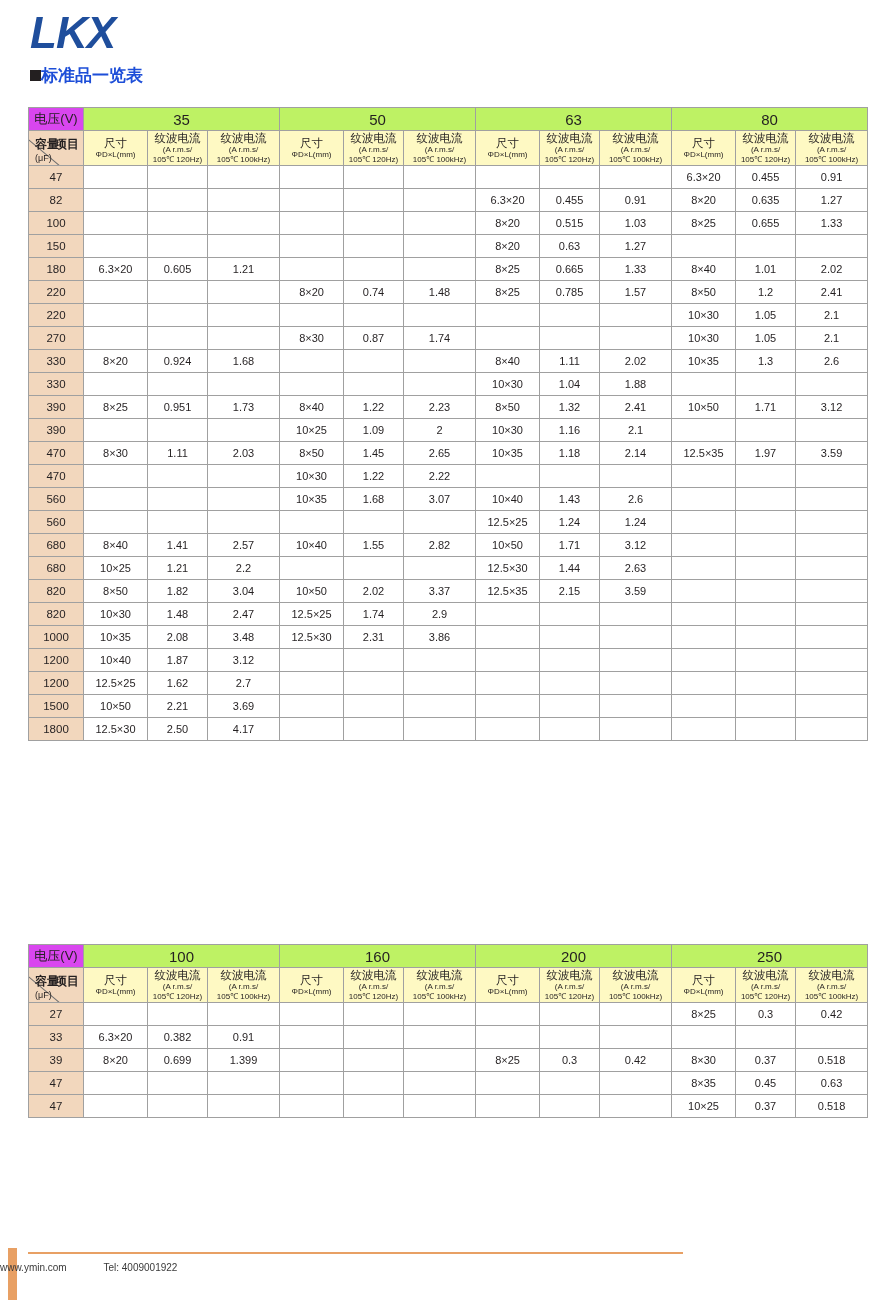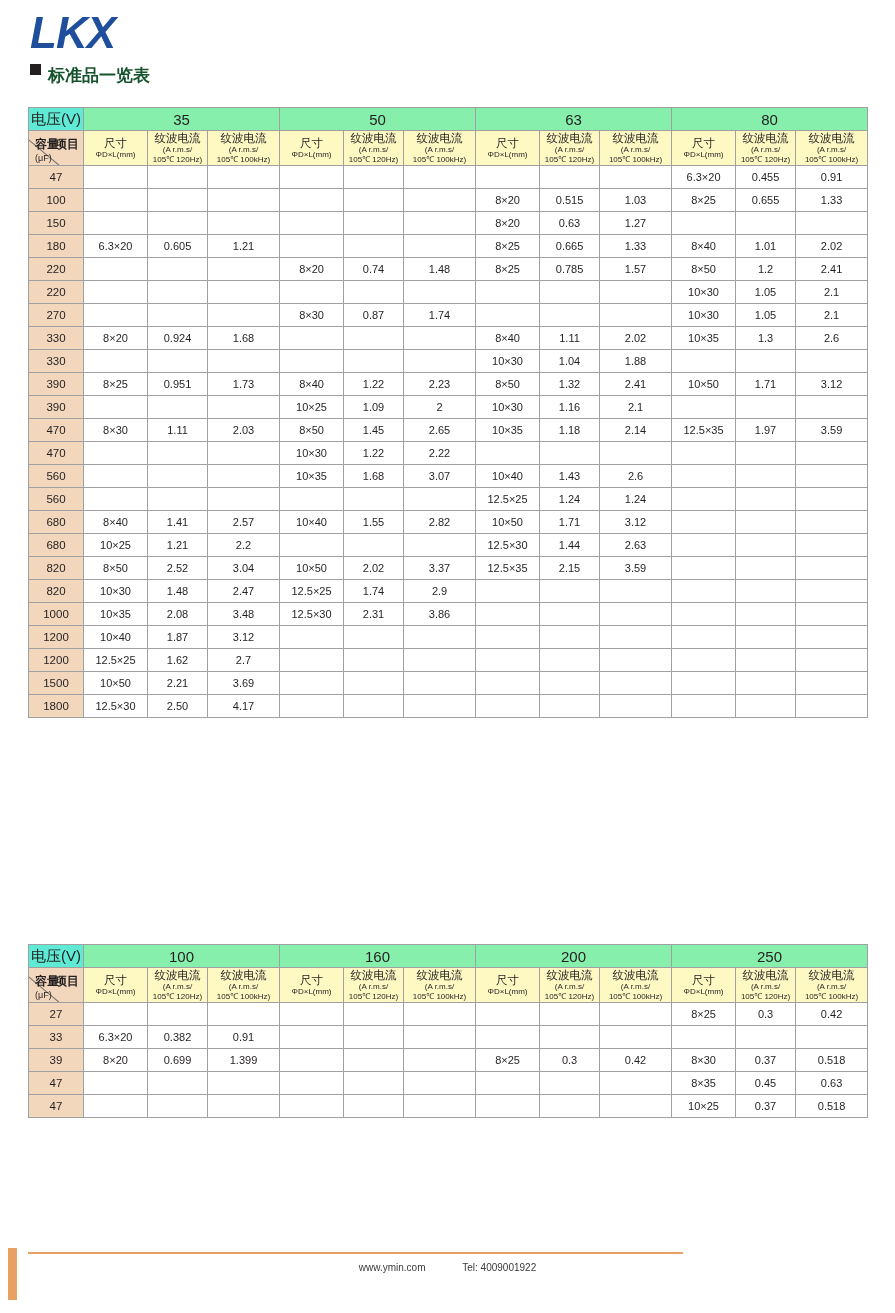--- a/index.html
+++ b/index.html
@@ -32,23 +32,23 @@
     font-size: 44px;
     color: #1f4e9c;
     letter-spacing: -1px;
   }
   .section-title {
     position: absolute;
     left: 30px;
     top: 64px;
     font-size: 17px;
     font-weight: bold;
-    color: #14532d;
+    color: #1d4ed8;
     display: flex;
-    gap: 7px;
+    align-items: center;
   }
   .section-title .sq {
     width: 11px;
     height: 11px;
     background: #231f20;
     display: inline-block;
   }
   table.spec {
     position: absolute;
     border-collapse: collapse;
@@ -58,27 +58,27 @@
   table.spec td, table.spec th {
     border: 1px solid #a0a0a0;
     text-align: center;
     vertical-align: middle;
     padding: 0;
     height: 22px;
     font-weight: normal;
     color: #231f20;
   }
   .hdr-voltage {
-    background: #5eead4;
+    background: #d946ef;
     font-weight: bold;
-    font-size: 15px;
+    font-size: 13px;
     height: 42px;
   }
   .hdr-voltage-val {
-    background: #86efac;
+    background: #bef264;
     font-weight: bold;
     font-size: 15px;
     height: 42px;
   }
   .hdr-sub {
     background: #fef9c3;
     height: 78px;
     font-size: 11px;
     line-height: 1.25;
   }
@@ -155,21 +155,21 @@
     top: 1248px;
     width: 9px;
     height: 52px;
     background: #e8a064;
   }
   .footer-text {
     position: absolute;
     top: 1262px;
     left: 0;
     width: 895px;
-    text-align: center;
+    text-align: left;
     font-size: 10px;
     color: #3a3a3a;
   }
   .footer-text span.tel {
     margin-left: 34px;
   }
 </style>
 </head>
 <body>
 
@@ -272,20 +272,35 @@
           <td class="val-cell"></td>
           <td class="val-cell"></td>
           <td class="val-cell"></td>
           <td class="val-cell"></td>
           <td class="val-cell"></td>
           <td class="val-cell">6.3×20</td>
           <td class="val-cell">0.455</td>
           <td class="val-cell">0.91</td>
         </tr>
         <tr>
+          <td class="cap-cell">82</td>
+          <td class="val-cell"></td>
+          <td class="val-cell"></td>
+          <td class="val-cell"></td>
+          <td class="val-cell"></td>
+          <td class="val-cell"></td>
+          <td class="val-cell"></td>
+          <td class="val-cell">6.3×20</td>
+          <td class="val-cell">0.455</td>
+          <td class="val-cell">0.91</td>
+          <td class="val-cell">8×20</td>
+          <td class="val-cell">0.635</td>
+          <td class="val-cell">1.27</td>
+        </tr>
+        <tr>
           <td class="cap-cell">100</td>
           <td class="val-cell"></td>
           <td class="val-cell"></td>
           <td class="val-cell"></td>
           <td class="val-cell"></td>
           <td class="val-cell"></td>
           <td class="val-cell"></td>
           <td class="val-cell">8×20</td>
           <td class="val-cell">0.515</td>
           <td class="val-cell">1.03</td>
@@ -514,21 +529,21 @@
           <td class="val-cell">12.5×30</td>
           <td class="val-cell">1.44</td>
           <td class="val-cell">2.63</td>
           <td class="val-cell"></td>
           <td class="val-cell"></td>
           <td class="val-cell"></td>
         </tr>
         <tr>
           <td class="cap-cell">820</td>
           <td class="val-cell">8×50</td>
-          <td class="val-cell">2.52</td>
+          <td class="val-cell">1.82</td>
           <td class="val-cell">3.04</td>
           <td class="val-cell">10×50</td>
           <td class="val-cell">2.02</td>
           <td class="val-cell">3.37</td>
           <td class="val-cell">12.5×35</td>
           <td class="val-cell">2.15</td>
           <td class="val-cell">3.59</td>
           <td class="val-cell"></td>
           <td class="val-cell"></td>
           <td class="val-cell"></td>

